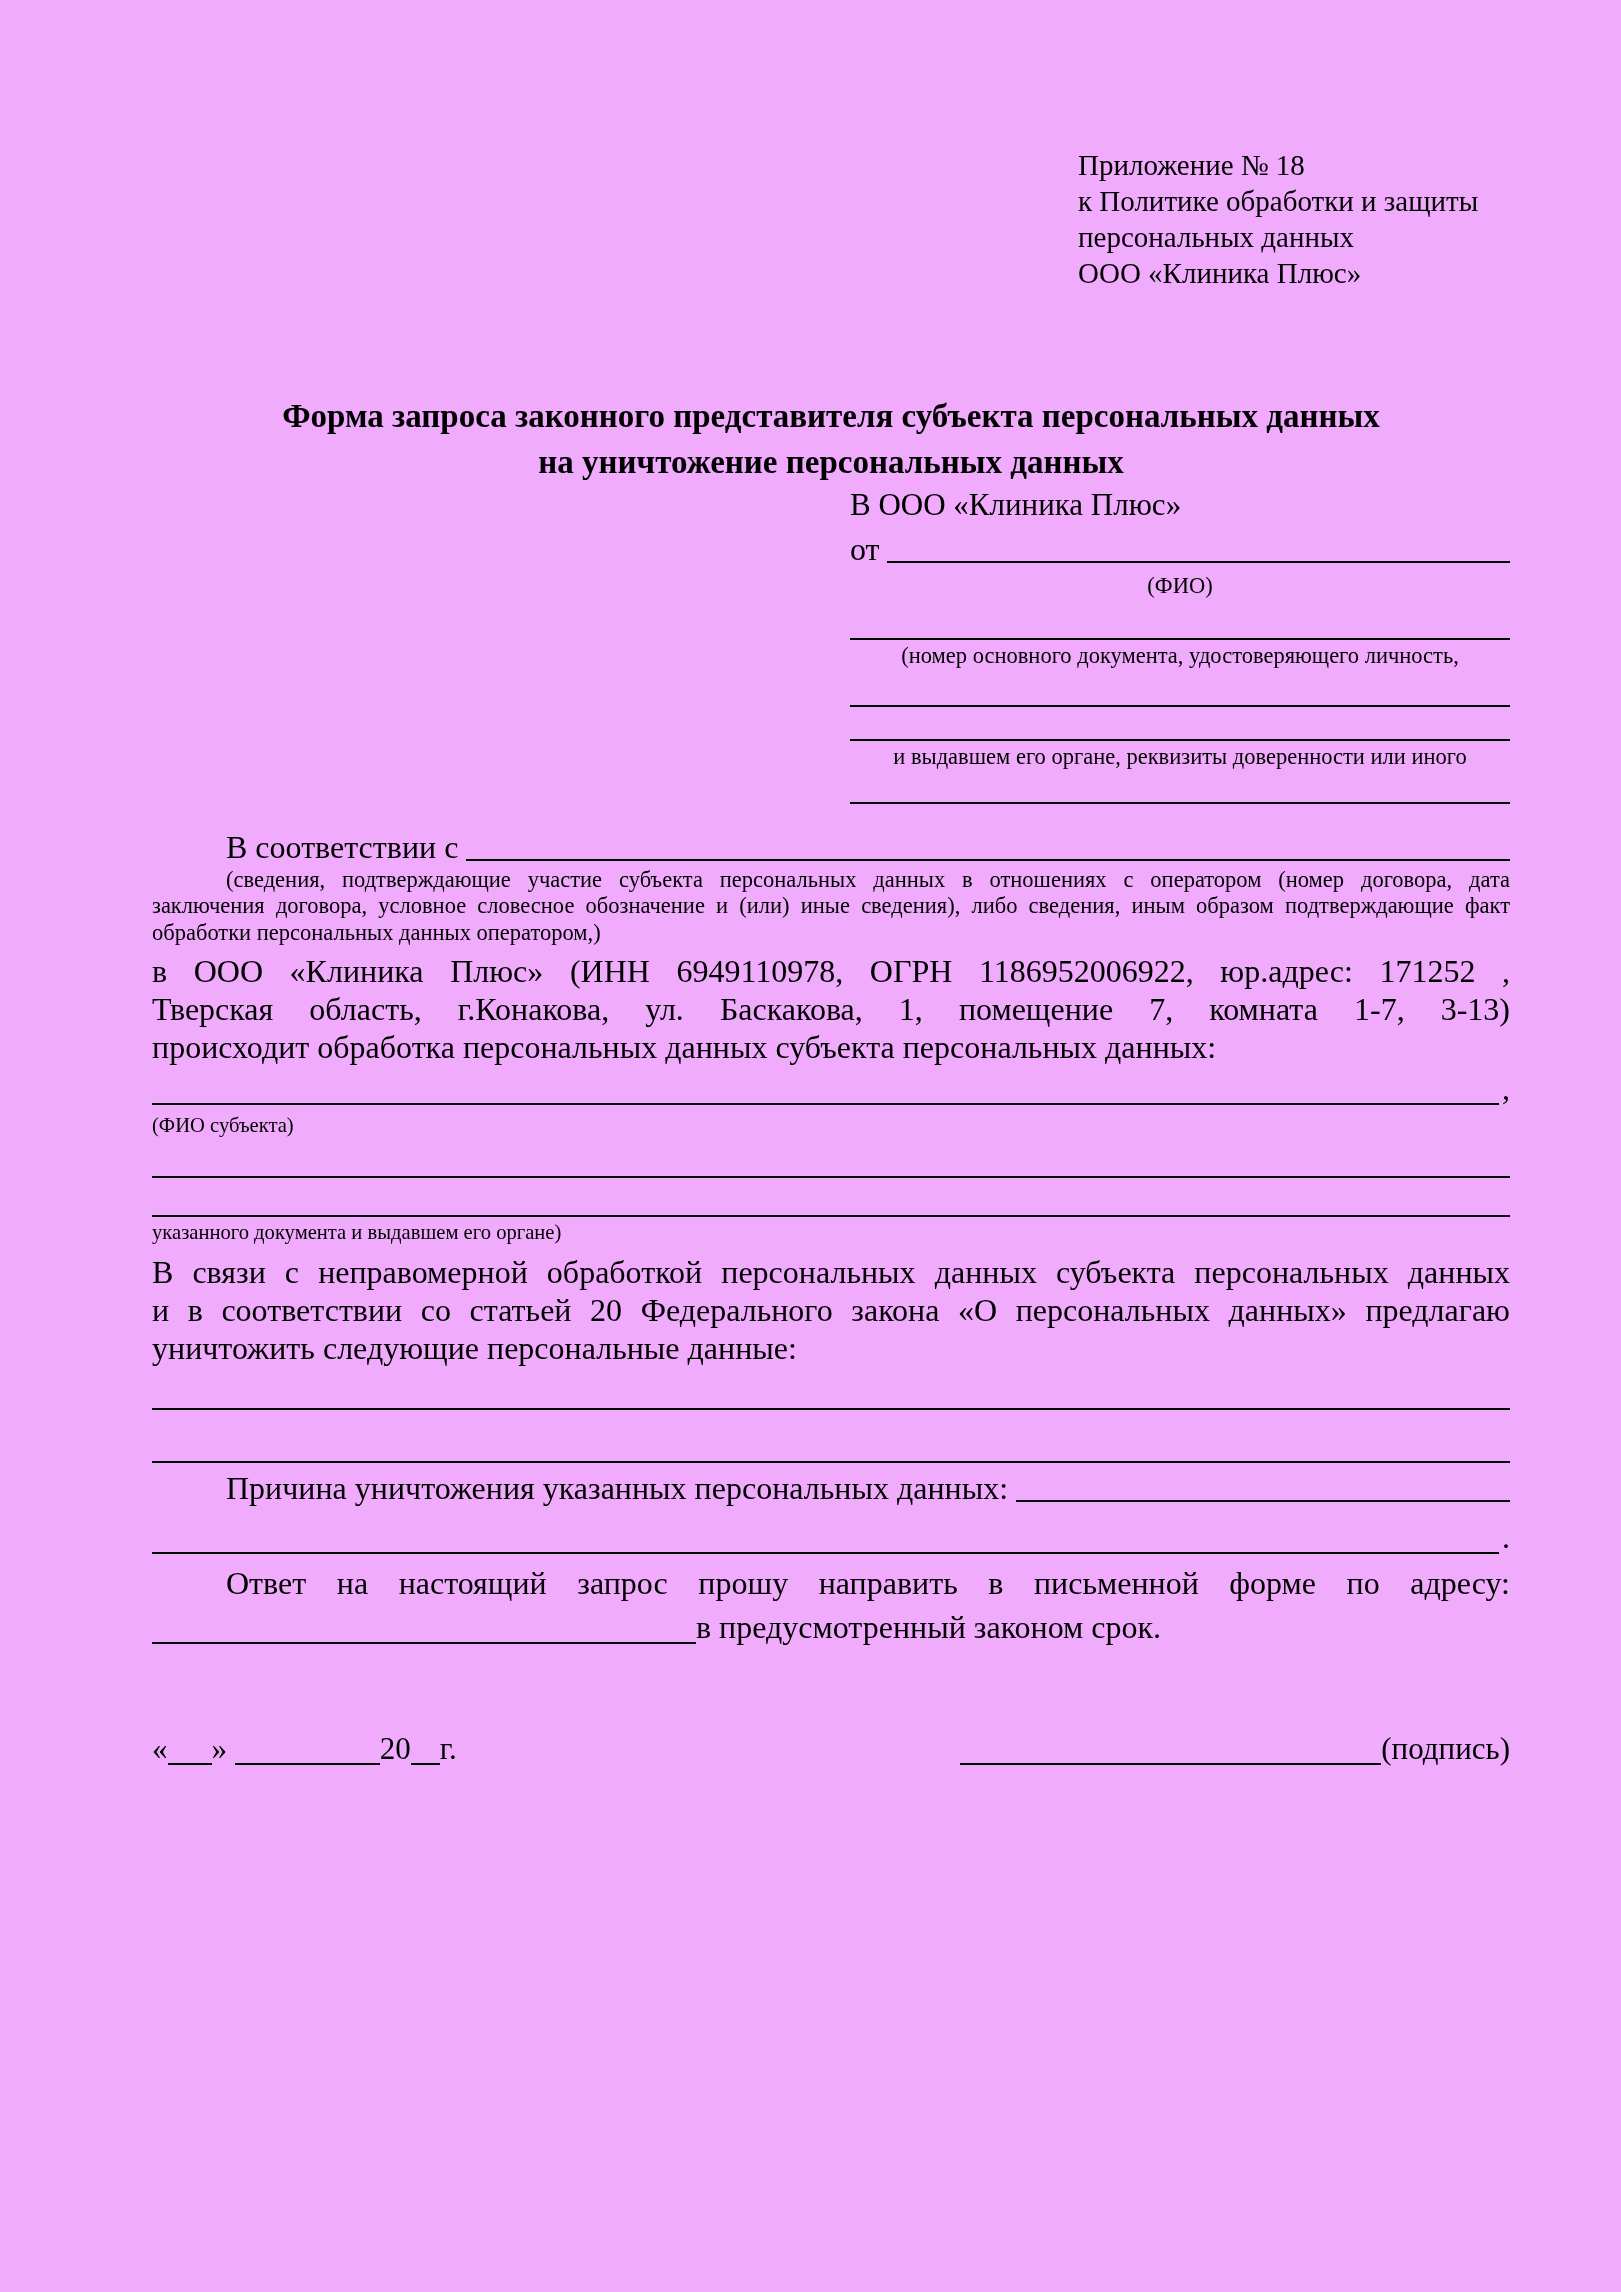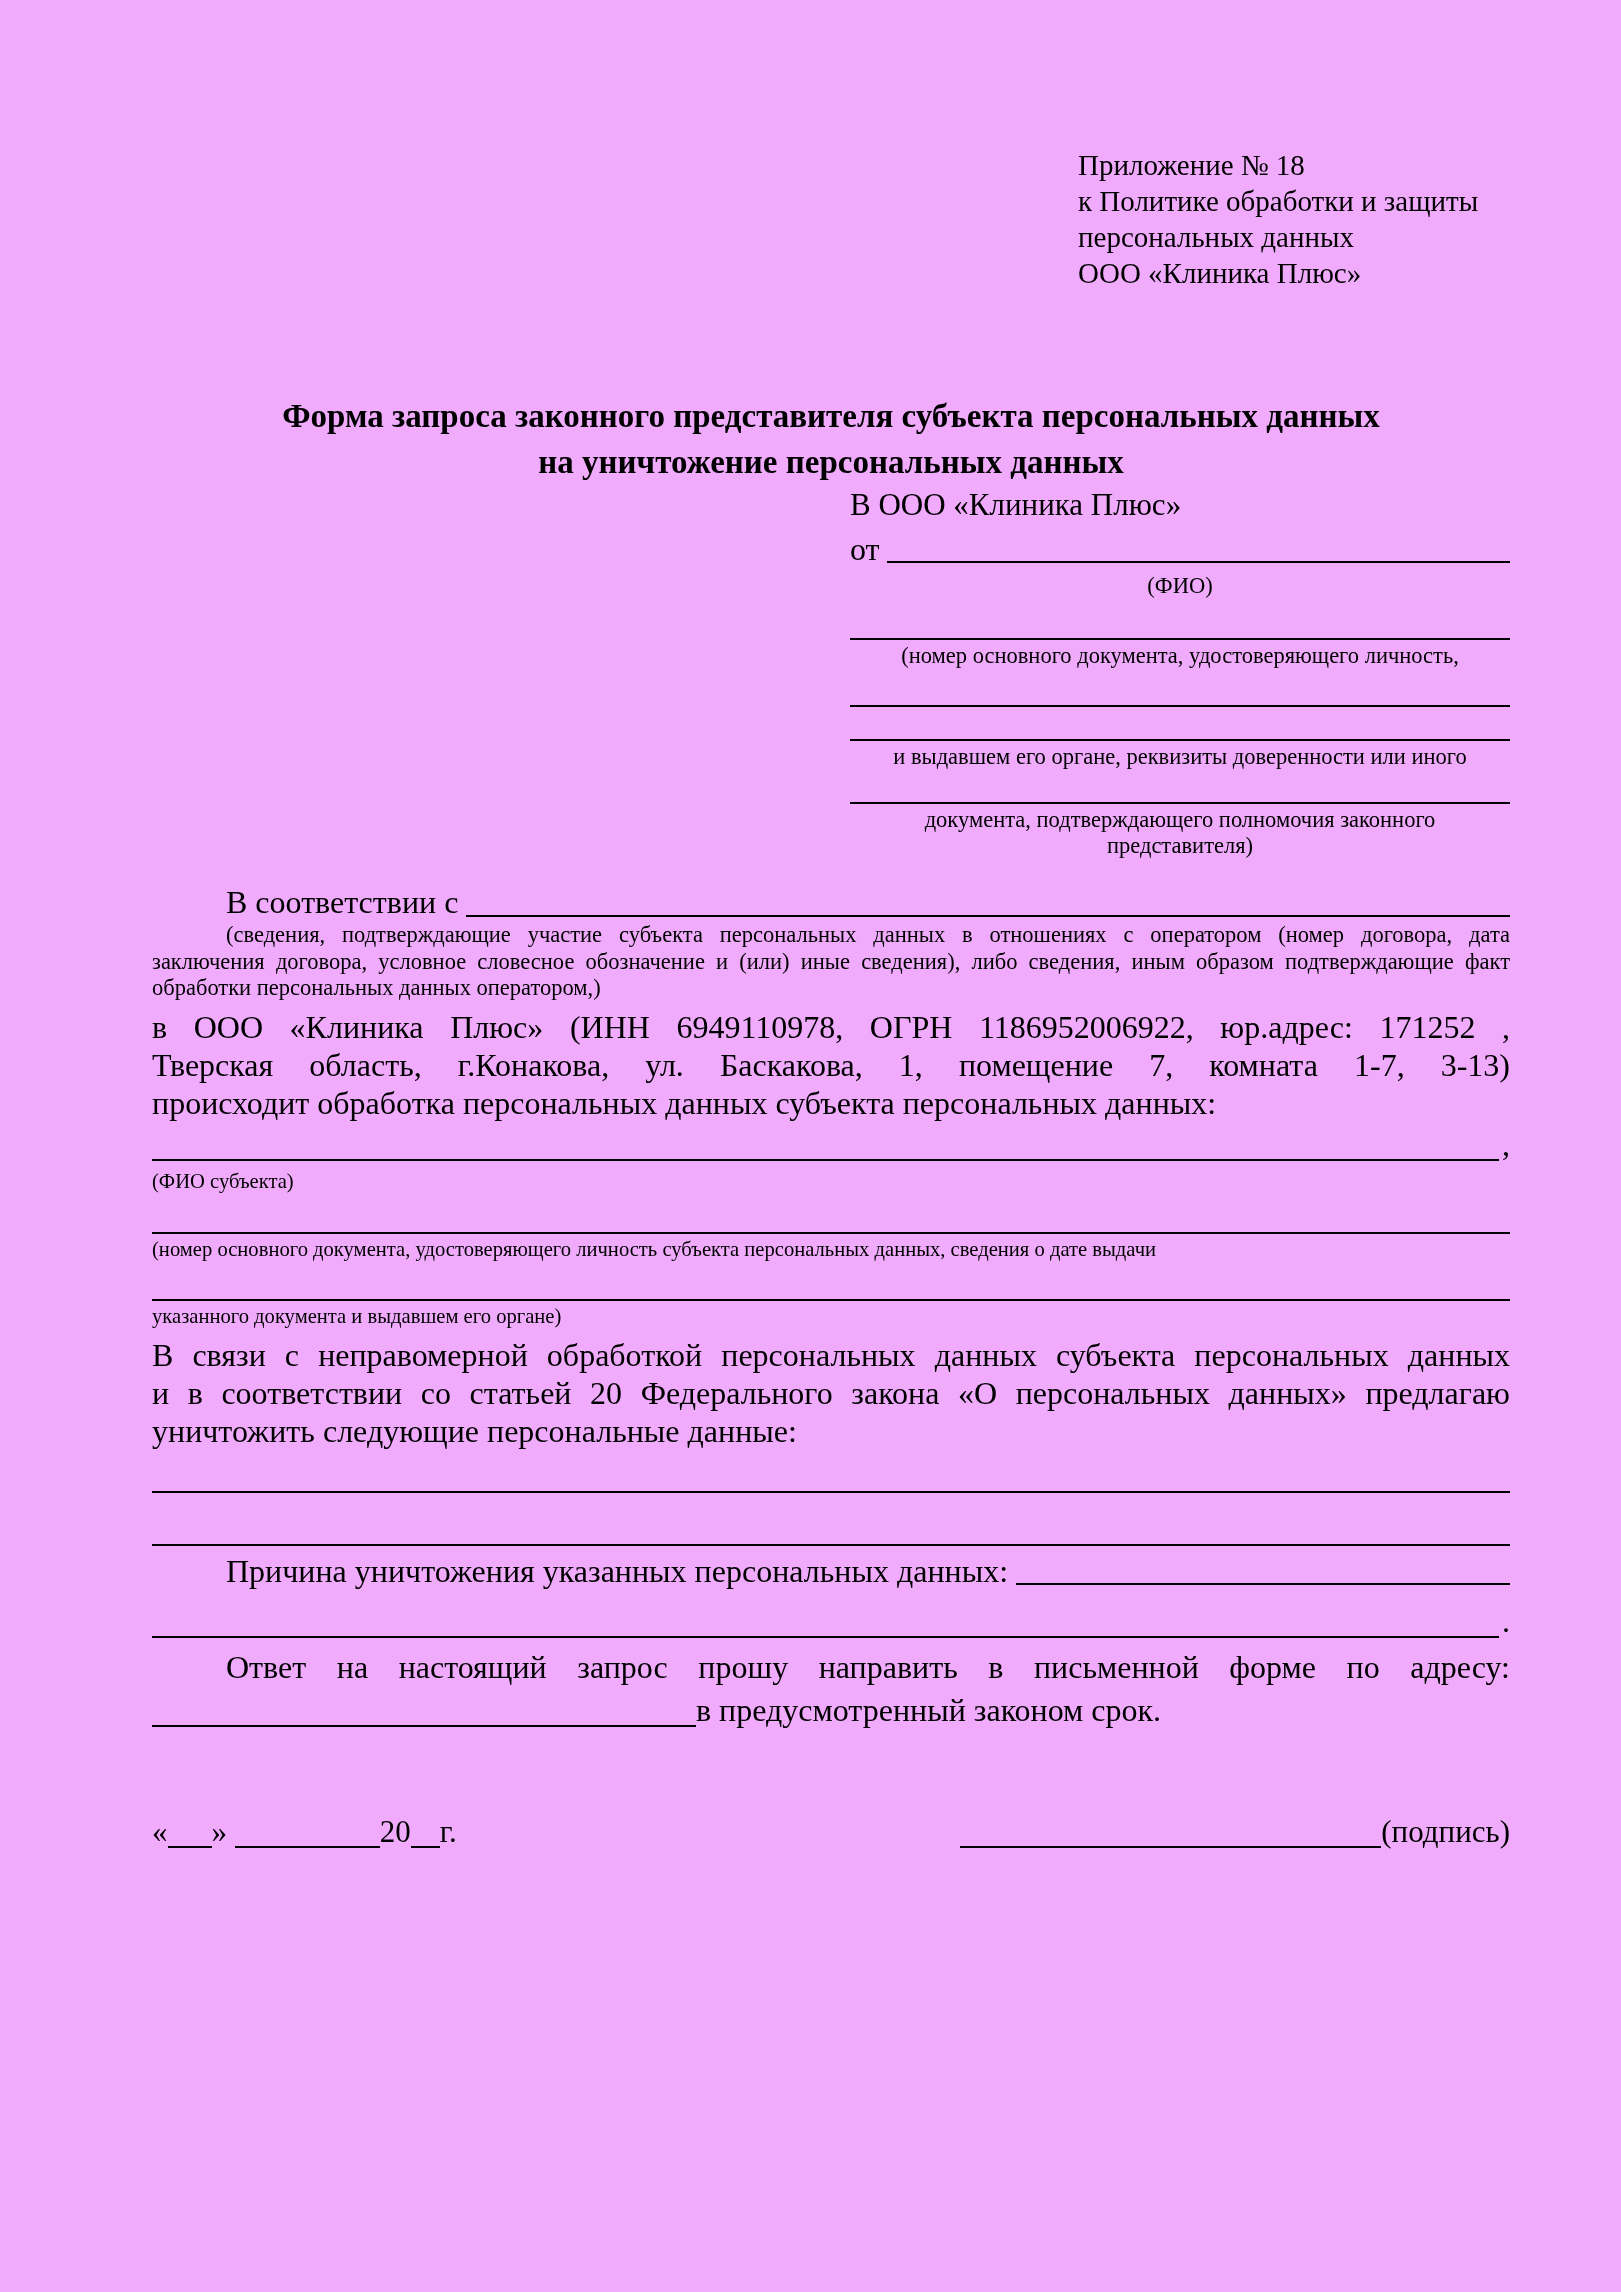--- a/index.html
+++ b/index.html
@@ -68,21 +68,20 @@
         <span class="fill"></span>
       </div>
       <div class="cap mt4">(ФИО)</div>
 
       <div class="hr mt40"></div>
       <div class="cap mt3">(номер основного документа, удостоверяющего личность,</div>
       <div class="hr mt36"></div>
       <div class="hr mt33"></div>
       <div class="cap mt3">и выдавшем его органе, реквизиты доверенности или иного</div>
       <div class="hr mt33"></div>
-      <div class="cap mt3">документа, подтверждающего полномочия законного представителя)</div>
     </div>
 
     <div class="row mt24">
       <span class="label" style="padding-left:74px">В соответствии с</span>
       <span class="fill"></span>
     </div>
 
     <div class="note">
       <div class="just indent">(сведения, подтверждающие участие субъекта персональных данных в отношениях с оператором (номер договора, дата</div>
       <div class="just">заключения договора, условное словесное обозначение и (или) иные сведения), либо сведения, иным образом подтверждающие факт</div>
@@ -95,21 +94,20 @@
       <div>происходит обработка персональных данных субъекта персональных данных:</div>
     </div>
 
     <div class="comma-row">
       <span class="fill"></span>
       <span class="tail">,</span>
     </div>
     <div class="small-cap mt2">(ФИО субъекта)</div>
 
     <div class="hr mt40"></div>
-    <div class="small-cap mt3">(номер основного документа, удостоверяющего личность субъекта персональных данных, сведения о дате выдачи</div>
     <div class="hr mt38"></div>
     <div class="small-cap mt3">указанного документа и выдавшем его органе)</div>
 
     <div class="p-body mt8">
       <div class="just">В связи с неправомерной обработкой персональных данных субъекта персональных данных</div>
       <div class="just">и в соответствии со статьей 20 Федерального закона «О персональных данных» предлагаю</div>
       <div>уничтожить следующие персональные данные:</div>
     </div>
 
     <div class="hr mt42"></div>

